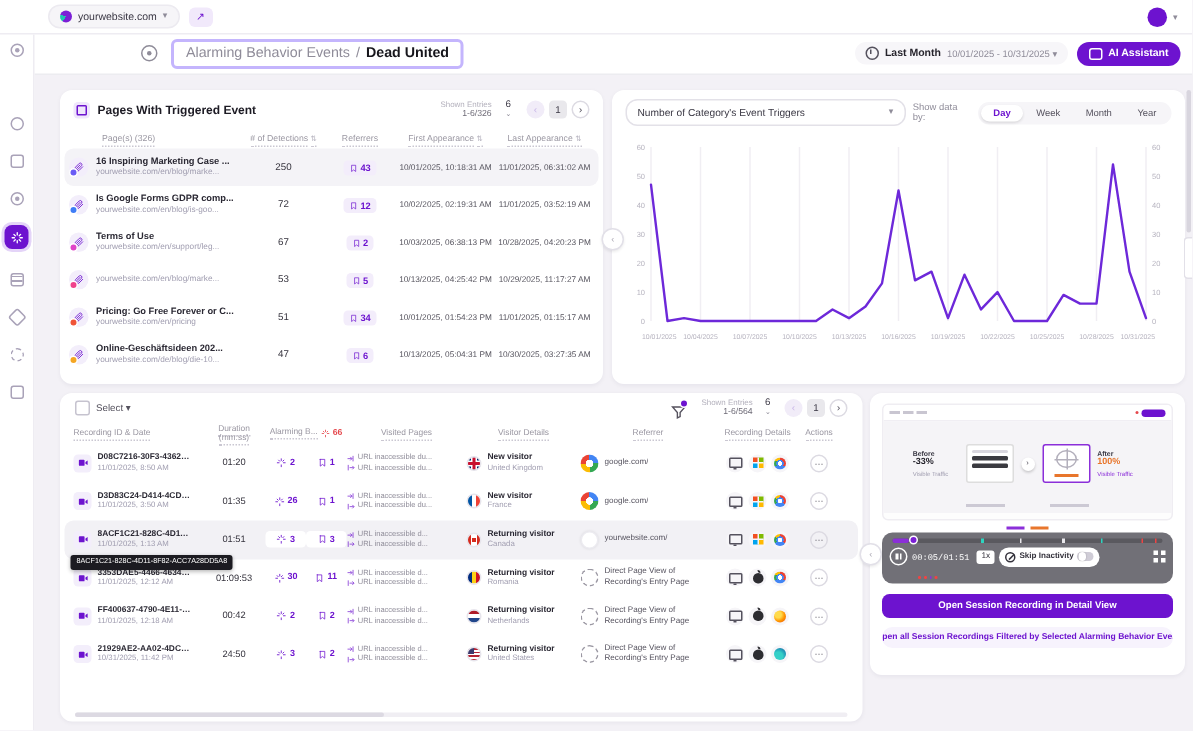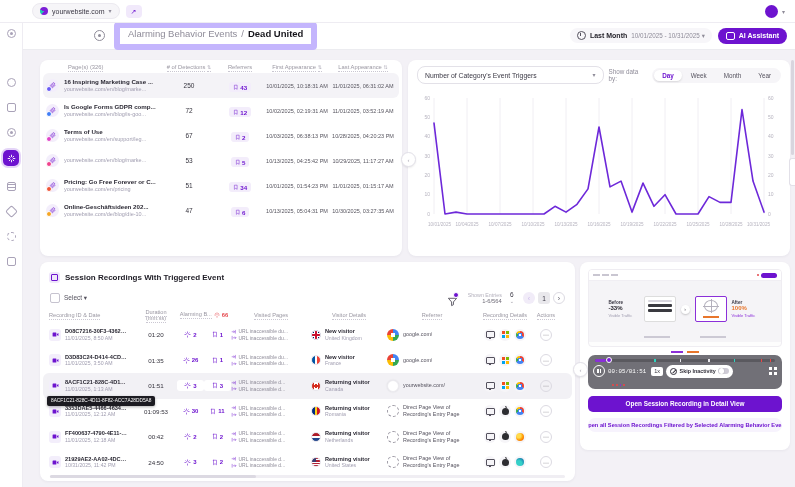--- a/index.html
+++ b/index.html
@@ -22,21 +22,21 @@
   .sicon.dash{border-style:dashed}
   .sicon .dot{position:absolute;left:50%;top:50%;width:3px;height:3px;margin:-1.5px 0 0 -1.5px;border-radius:50%;background:#a9a2b8}
   .sicon.lines{border-radius:2px;background:repeating-linear-gradient(#fff 0 1px,#a9a2b8 1px 2px,#fff 2px 3px);border-color:#a9a2b8}
   .sicon.diamond{transform:rotate(45deg);border-radius:2px}
   .sidebar .active-wrap{width:16px;height:16px;margin-top:13px;border-radius:5px;background:#6d13cf;box-shadow:0 0 0 2px #e4d4f8;display:flex;align-items:center;justify-content:center}
   .active-wrap svg{width:9px;height:9px;stroke:#fff;fill:none;stroke-width:2.4;stroke-linecap:round}
   
   .headerband{position:absolute;left:22px;top:22px;width:773px;height:27px;background:#fff;border-bottom:1px solid #ececf0;display:flex;align-items:center;z-index:2}
   .focus-icon{width:9px;height:9px;border:1px solid #8f8c99;border-radius:50%;margin-left:72px;position:relative}
   .focus-icon::after{content:"";position:absolute;left:50%;top:50%;width:3px;height:3px;margin:-1.5px 0 0 -1.5px;border-radius:50%;background:#8f8c99}
-  .crumb-box{display:flex;align-items:flex-start;gap:4px;border:6px solid #c4b5fd;border-radius:4px;height:16px;padding:0 8px;margin-left:9px;background:#fff}
+  .crumb-box{display:flex;align-items:center;gap:4px;border:2px solid #c4b5fd;border-radius:4px;height:16px;padding:0 8px;margin-left:9px;background:#fff}
   .crumb-parent{font-size:9.5px;color:#8f8c99}
   .crumb-sep{font-size:9.5px;color:#8f8c99}
   .crumb-current{font-size:9.5px;font-weight:bold;color:#17161c}
   .hb-right{margin-left:auto;display:flex;align-items:center;gap:6px;margin-right:8px}
   .period-pill{display:flex;align-items:center;gap:4px;background:#f7f6f9;border-radius:9px;height:15px;padding:0 7px}
   .clock-ic{width:7px;height:7px;border:1px solid #55525e;border-radius:50%;position:relative}
   .clock-ic::after{content:"";position:absolute;left:2.5px;top:1px;width:1px;height:2.5px;background:#55525e}
   .period-label{font-size:7px;font-weight:bold;color:#26242c}
   .period-range{font-size:6.3px;color:#8f8c99}
   .ai-btn{display:flex;align-items:center;gap:4px;background:#6d13cf;border-radius:8px;height:16px;padding:0 8px;color:#fff;font-size:7px;font-weight:bold}
@@ -252,20 +252,39 @@
       <span class="period-range">10/01/2025 - 10/31/2025 ▾</span>
     </div>
     <div class="ai-btn">
       <span class="chat-ic"></span>
       <span>AI Assistant</span>
     </div>
   </div>
 </div>
 
 <div class="panel" id="pages-panel">
+  <div class="phead">
+    <span class="ptitle-ic">
+        <span></span>
+      </span>
+    <span class="ptitle">Pages With Triggered Event</span>
+    <div class="shown">
+      <div class="lab">Shown Entries</div>
+      <div class="val">1-6/326</div>
+    </div>
+    <div class="pgsize">
+      <div class="n">6</div>
+        <div class="c">⌄</div>
+    </div>
+    <div class="pag">
+      <span class="prev">‹</span>
+      <span class="cur">1</span>
+      <span class="next">›</span>
+    </div>
+  </div>
   <div class="pgrid pcolhead">
     <div class="c1"><span>Page(s) (326)</span></div>
     <div class="cc"><span># of Detections</span> <span class="sortg">⇅</span></div>
     <div class="cc"><span>Referrers</span></div>
     <div class="cc"><span>First Appearance</span> <span class="sortg">⇅</span></div>
     <div class="cc"><span>Last Appearance</span> <span class="sortg">⇅</span></div>
   </div>
   <div id="pages-body">
   <div class="pgrid prow hl">
     <div class="c1">
@@ -458,26 +477,20 @@
       <text x="216" y="136" text-anchor="middle" font-size="4.6" fill="#b6b3bf">10/19/2025</text>
       <text x="249" y="136" text-anchor="middle" font-size="4.6" fill="#b6b3bf">10/22/2025</text>
       <text x="282" y="136" text-anchor="middle" font-size="4.6" fill="#b6b3bf">10/25/2025</text>
       <text x="315" y="136" text-anchor="middle" font-size="4.6" fill="#b6b3bf">10/28/2025</text>
       <text x="354" y="136" text-anchor="end" font-size="4.6" fill="#b6b3bf">10/31/2025</text>
       <polyline points="18.0,33.1 29.0,124.0 40.0,122.1 51.0,124.0 62.0,124.0 73.0,124.0 84.0,124.0 95.0,124.0 106.0,124.0 117.0,124.0 128.0,124.0 139.0,116.3 150.0,122.1 161.0,114.3 172.0,98.9 183.0,37.0 194.0,96.9 205.0,91.1 216.0,122.1 227.0,93.1 238.0,116.3 249.0,104.7 260.0,124.0 271.0,124.0 282.0,124.0 293.0,106.6 304.0,112.4 315.0,112.4 326.0,19.6 337.0,91.1 348.0,122.1" fill="none" stroke="#6d28d9" stroke-width="1.6" stroke-linejoin="round" stroke-linecap="round"></polyline>
     </svg>
 </div>
 
 <div class="panel" id="sessions-panel">
-  <div class="phead" style="height:22px;padding-top:4px">
-    <span class="ptitle-ic">
-        <span></span>
-      </span>
-    <span class="ptitle">Session Recordings With Triggered Event</span>
-  </div>
   <div class="selrow">
     <span class="cb"></span>
     <span class="sel-lab">Select ▾</span>
     <span class="funnel">
       <svg viewBox="0 0 24 24">
           <path d="M3 5h18l-7 8v6l-4 2v-8L3 5z"></path>
         </svg><span class="fdot"></span>
     </span>
     <div class="shown" style="margin-left:6px">
       <div class="lab">Shown Entries</div>

